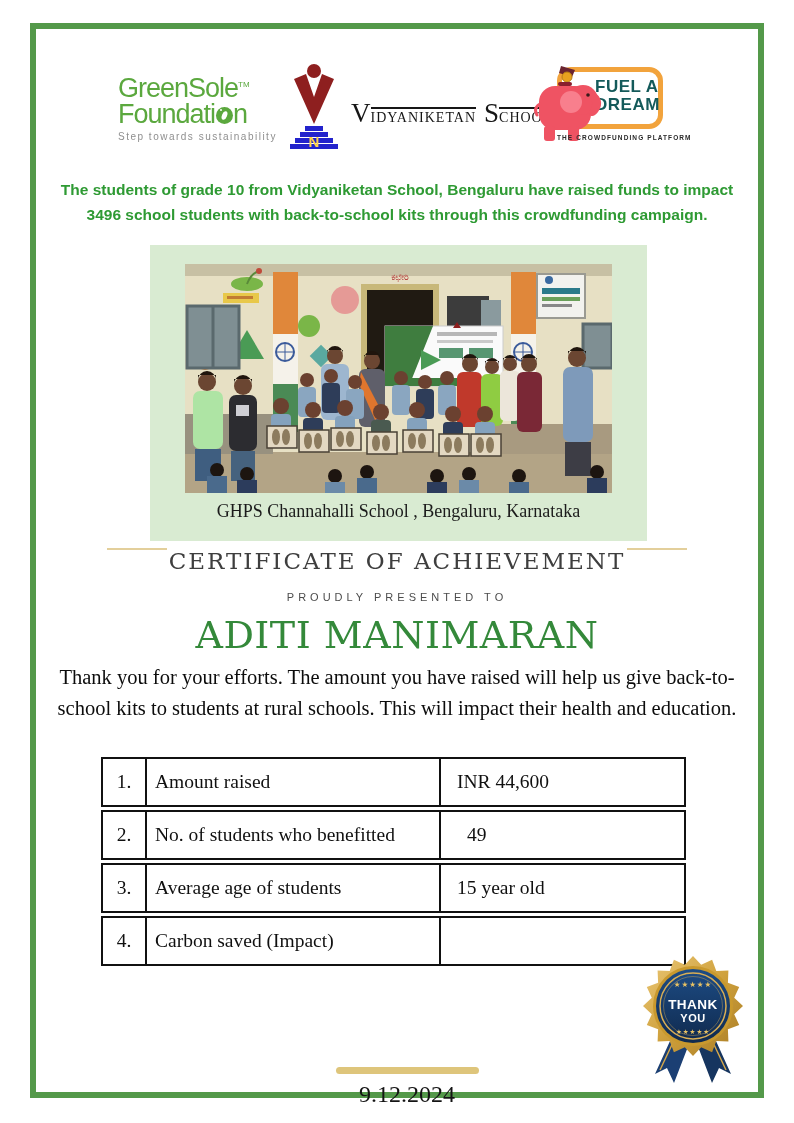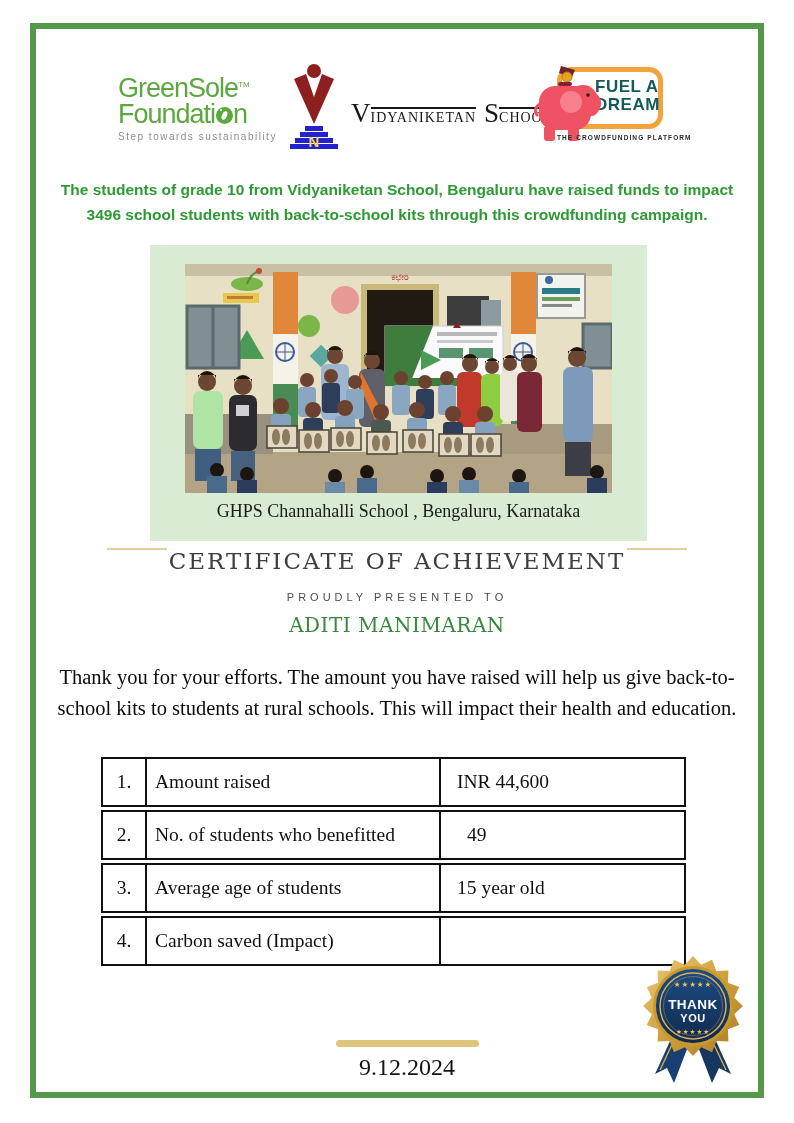--- a/index.html
+++ b/index.html
@@ -46,36 +46,36 @@
   .caption{position:absolute;left:0;right:0;top:256px;text-align:center;font-size:18px;color:#1b1b1b;}
 
   
   .cert-row{position:absolute;left:107px;top:548px;width:580px;display:flex;align-items:flex-start;gap:2px;}
   .cert-line{flex:1;height:2px;background:#e3cf9b;}
   .cert-title{font-family:"DejaVu Serif",serif;font-size:23px;letter-spacing:2px;color:#3e3e3e;
               white-space:nowrap;}
   .presented{position:absolute;left:0;right:0;top:591px;text-align:center;
              font-family:"Liberation Sans",sans-serif;font-size:11px;letter-spacing:4px;color:#4c4c4c;}
   .student-name{position:absolute;left:0;right:0;top:613px;text-align:center;
-                font-family:"DejaVu Serif",serif;font-size:20px;color:#34893a;letter-spacing:0.5px;}
+                font-family:"DejaVu Serif",serif;font-size:38px;color:#34893a;letter-spacing:0.5px;}
   .message{position:absolute;left:37px;top:662px;width:720px;text-align:center;
            font-size:20.5px;color:#0c0c0c;line-height:1.5;}
 
   
   .ctable{position:absolute;left:101px;top:757px;width:585px;}
   .trow{display:flex;align-items:stretch;border:2px solid #111;height:46px;margin-bottom:3px;
         background:#fff;font-size:19.5px;color:#101010;box-sizing:content-box;}
   .tnum{width:42px;border-right:2px solid #111;display:flex;align-items:center;justify-content:center;}
   .tlabel{width:294px;border-right:2px solid #111;display:flex;align-items:center;
           padding-left:8px;box-sizing:border-box;}
   .tvalue{flex:1;display:flex;align-items:center;padding-left:16px;}
   .trow:nth-child(2) .tvalue{padding-left:26px;}
 
   
-  .date-block{position:absolute;left:0;right:0;top:1040px;text-align:center;margin-left:20px;}
+  .date-block{position:absolute;left:0;right:0;top:1067px;text-align:center;margin-left:20px;}
   .gold-line{width:143px;height:7px;border-radius:4px;background:#dec57b;margin:0 auto 7px auto;}
   .date-text{font-size:24px;color:#141414;}
   .badge{position:absolute;left:641px;top:952px;width:104px;height:140px;}
 </style>
 </head>
 <body>
 
 <div class="page">
   <div class="frame"></div>
 

